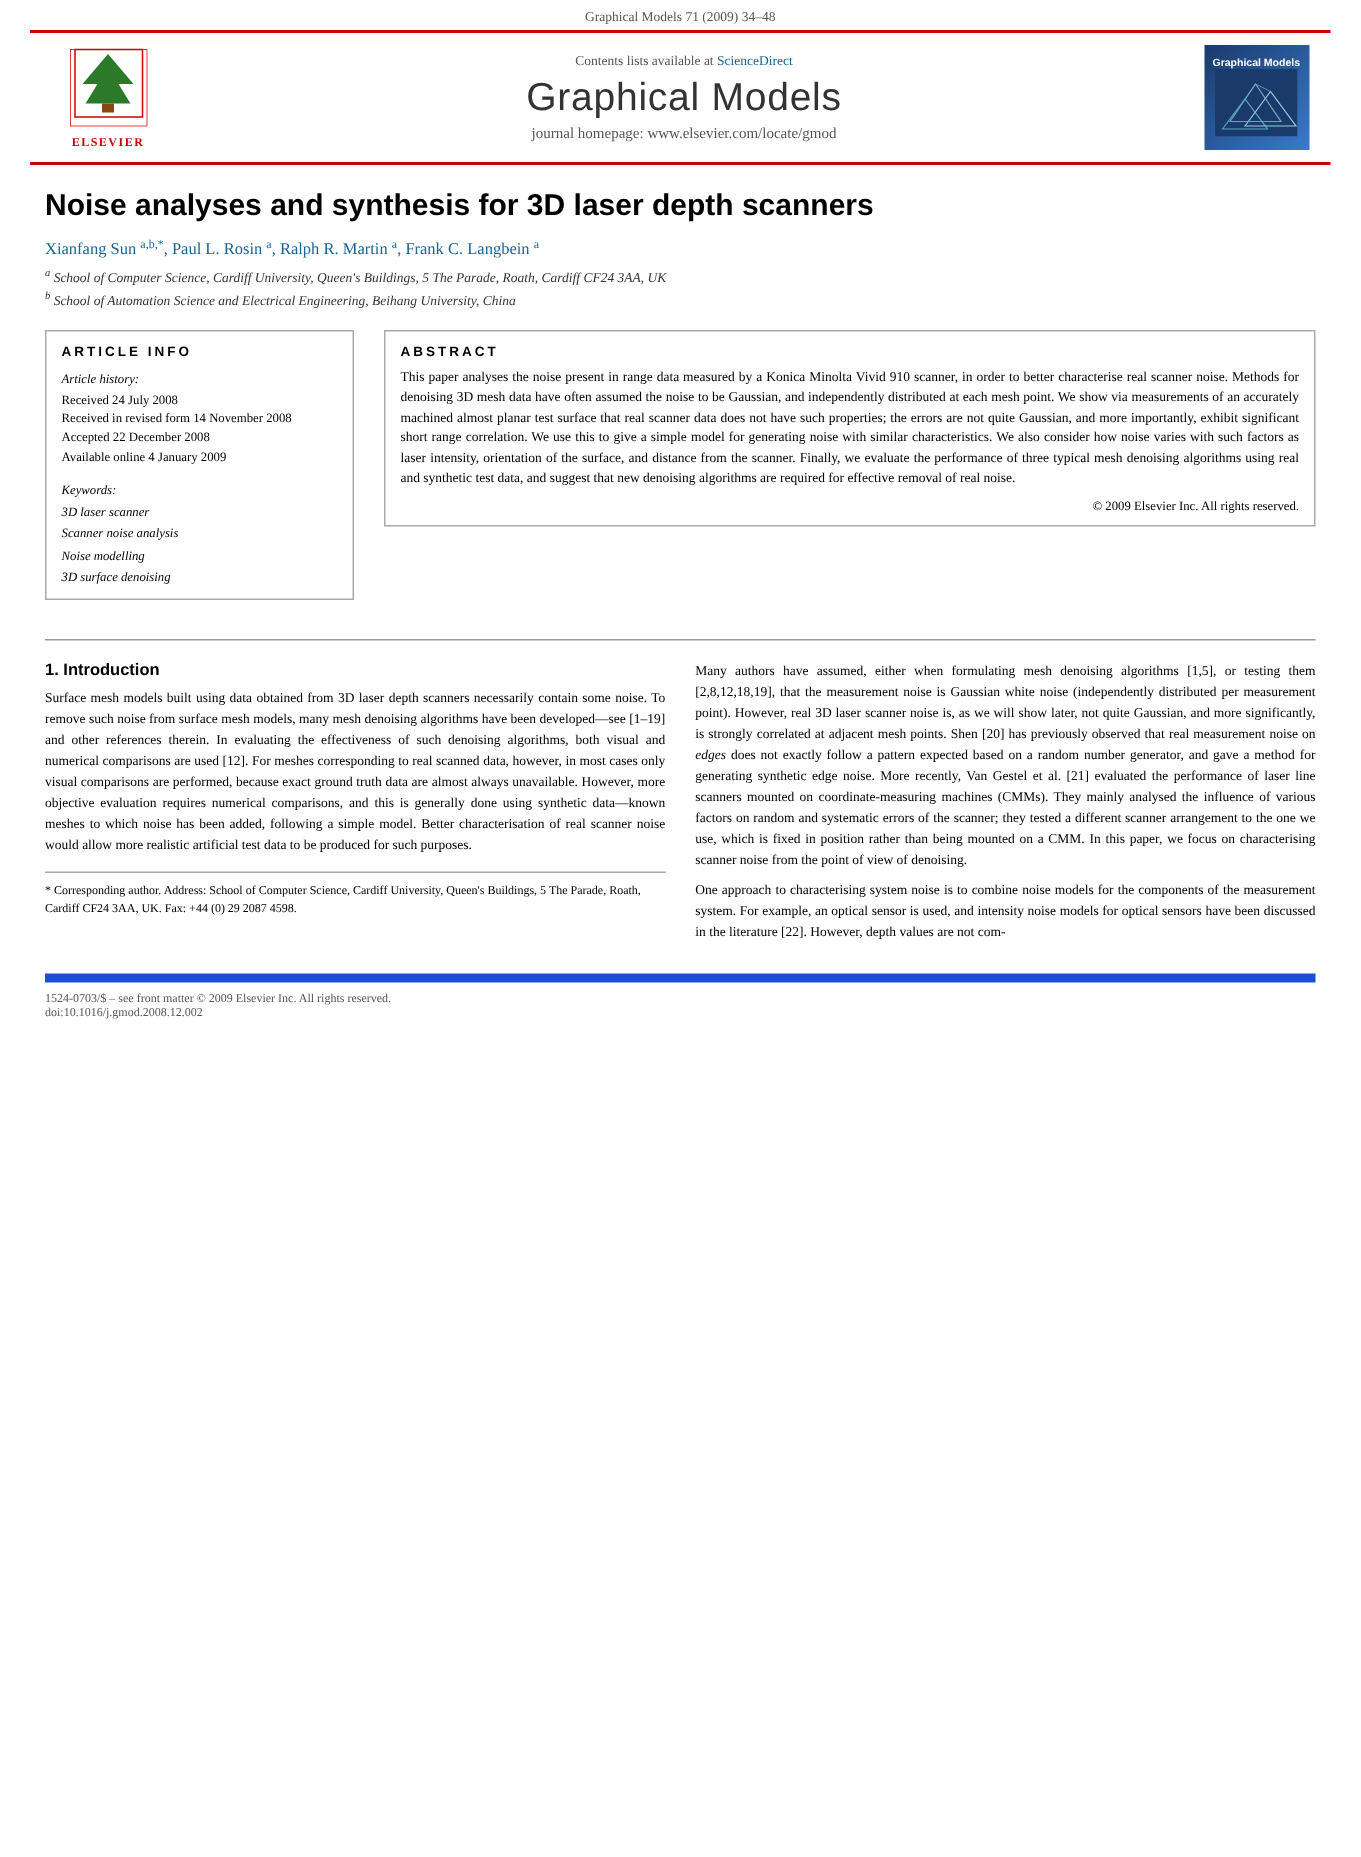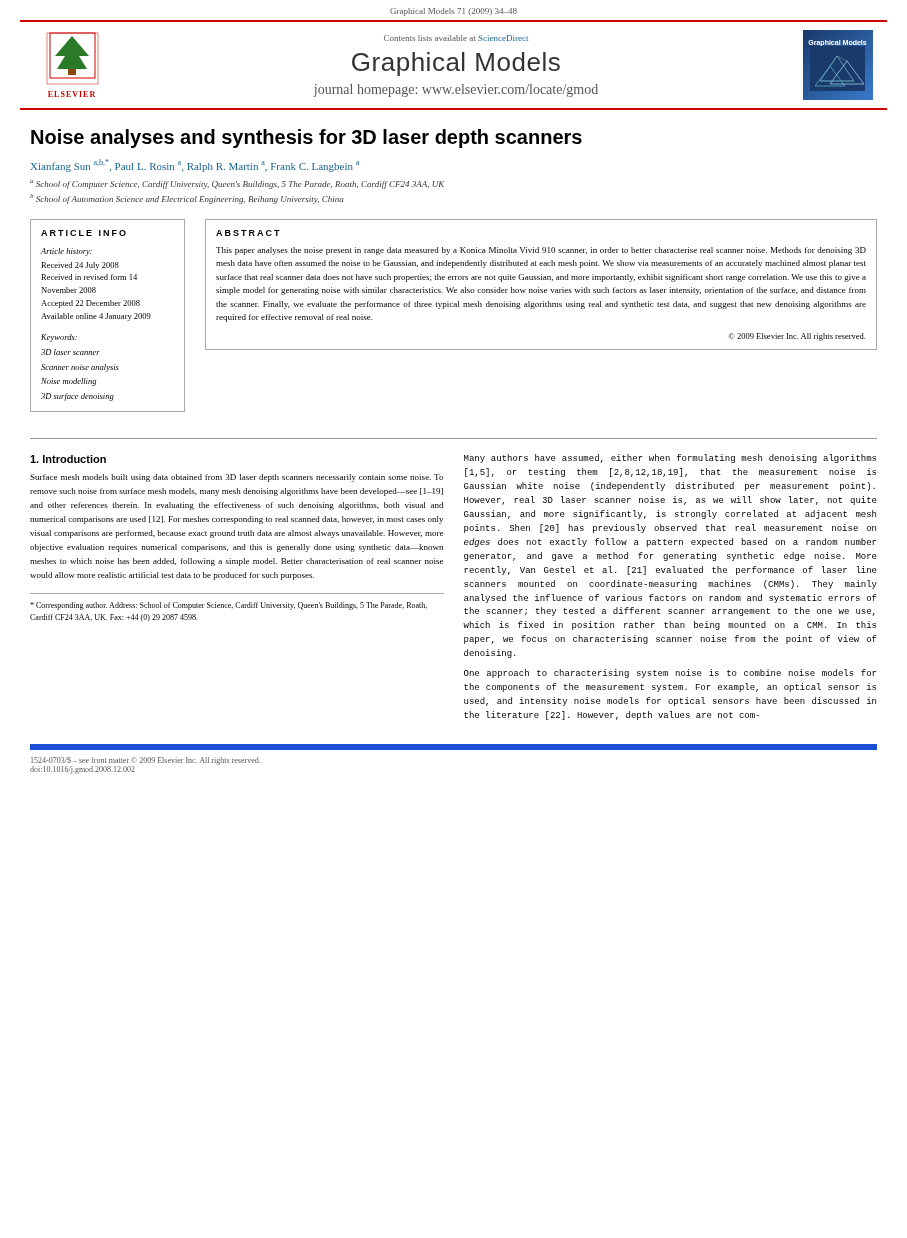--- a/index.html
+++ b/index.html
@@ -79,21 +79,21 @@
 
     .journal-name {
       font-size: 26px;
       color: #333;
       font-family: Arial, sans-serif;
       font-weight: normal;
       letter-spacing: 0.5px;
     }
 
     .journal-homepage {
-      font-size: 14px;
+      font-size: 10px;
       color: #555;
       margin-top: 4px;
     }
 
     .journal-cover-img {
       width: 75px;
       flex-shrink: 0;
       display: flex;
       flex-direction: column;
       align-items: center;
@@ -160,21 +160,21 @@
     }
 
     
     .two-col {
       display: flex;
       gap: 20px;
       margin-top: 8px;
     }
 
     .left-col {
-      width: 155px;
+      width: 206px;
       flex-shrink: 0;
     }
 
     .right-col {
       flex: 1;
     }
 
     
     .info-box {
       border: 1px solid #aaa;
@@ -259,21 +259,20 @@
       display: flex;
       gap: 20px;
     }
 
     .body-left {
       flex: 1;
     }
 
     .body-right {
       flex: 1;
-      font-family: Liberation Mono, monospace;
     }
 
     .section-heading {
       font-size: 11px;
       font-weight: bold;
       color: #000;
       margin-bottom: 6px;
       font-family: Arial, sans-serif;
     }
 

